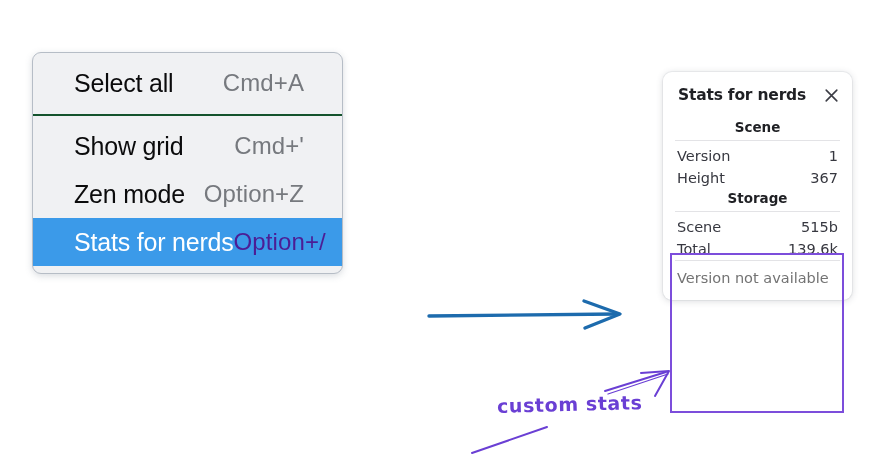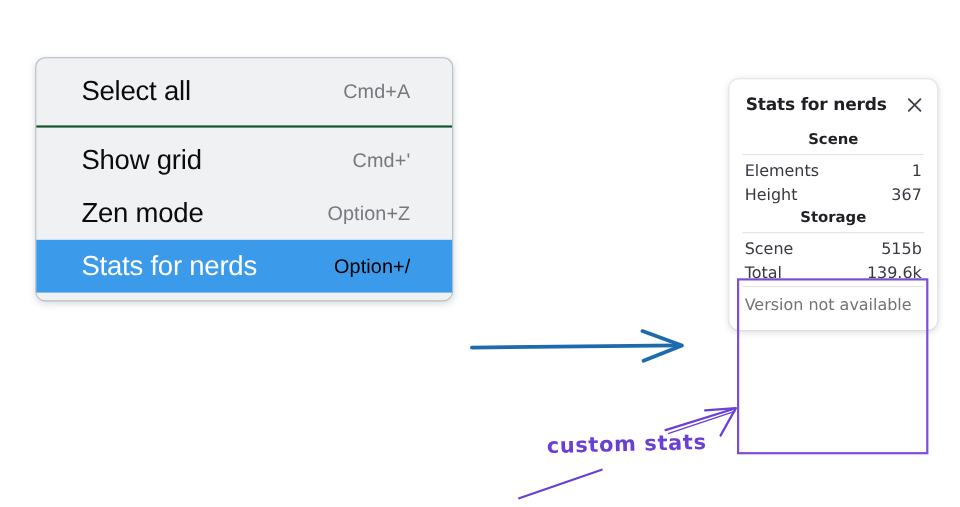--- a/index.html
+++ b/index.html
@@ -14,21 +14,21 @@
     overflow: hidden;
     font-family: "Liberation Sans", sans-serif;
     -webkit-font-smoothing: antialiased;
   }
 
   
   #context-menu {
     position: absolute;
     left: 32px;
     top: 52px;
-    width: 380px;
+    width: 311px;
     background: #f0f1f3;
     border: 1px solid #b6bdc6;
     border-radius: 9px;
     box-shadow: 0 2px 7px rgba(80,95,115,0.22);
     box-sizing: border-box;
     padding: 0;
   }
   .menu-section {
     padding: 6px 0 7px 0;
   }
@@ -44,30 +44,30 @@
     box-sizing: border-box;
     cursor: default;
   }
   .menu-item .label {
     font-size: 25px;
     color: #0b0b0c;
     letter-spacing: -0.2px;
     white-space: nowrap;
   }
   .menu-item .shortcut {
-    font-size: 18px;
+    font-size: 24px;
     color: #76797e;
     white-space: nowrap;
     letter-spacing: 0.1px;
   }
   .menu-item.selected {
     background: #3b9ae9;
   }
   .menu-item.selected .label { color: #ffffff; }
-  .menu-item.selected .shortcut { color: #000000; margin-left: 12px; }
+  .menu-item.selected .shortcut { color: #4c1d95; }
 
   
   #stats-panel {
     position: absolute;
     left: 663px;
     top: 72px;
     width: 189px;
     background: #ffffff;
     border-radius: 9px;
     box-shadow: 0 1px 7px rgba(60,64,80,0.20), 0 0 0 1px rgba(140,145,160,0.10);
@@ -196,21 +196,21 @@
       </svg>
     </span>
   </div>
 
   <div class="panel-body">
 
     <div>
       <div class="sect-head">Scene</div>
       <div class="rule"></div>
       <div class="kv-row">
-        <span class="k">Elements</span>
+        <span class="k">Version</span>
         <span class="v">1</span>
       </div>
       <div class="kv-row">
         <span class="k">Height</span>
         <span class="v">367</span>
       </div>
     </div>
 
     <div>
       <div class="sect-head">Storage</div>

